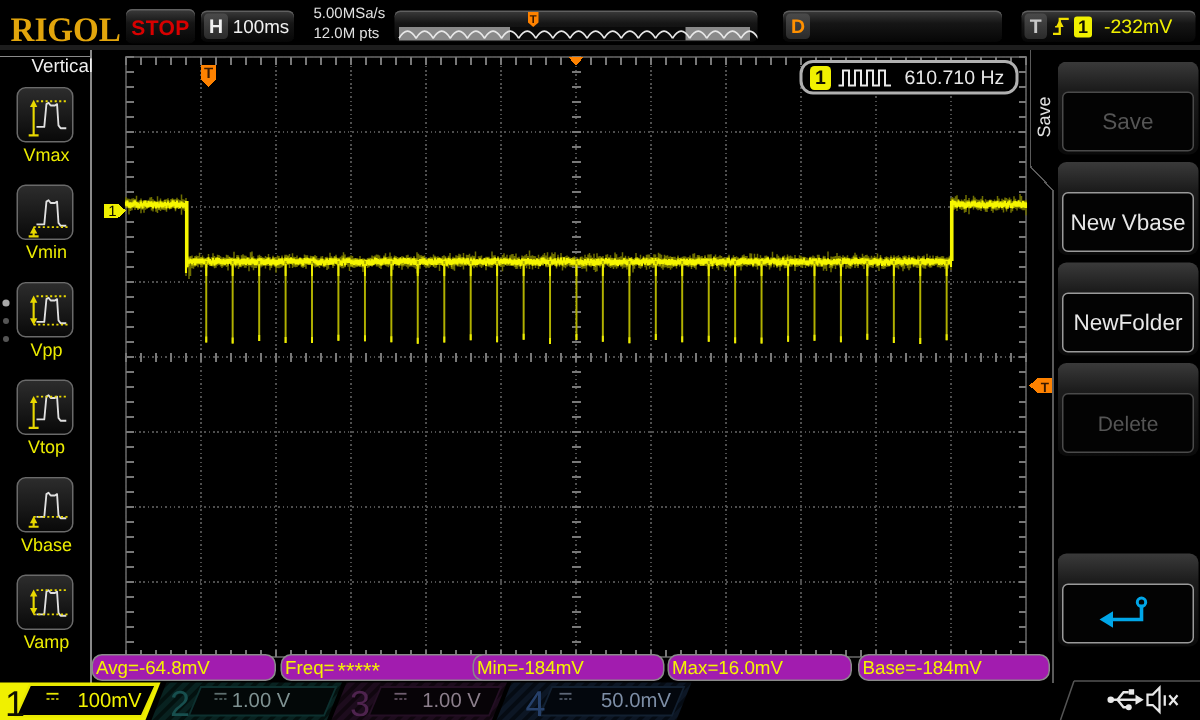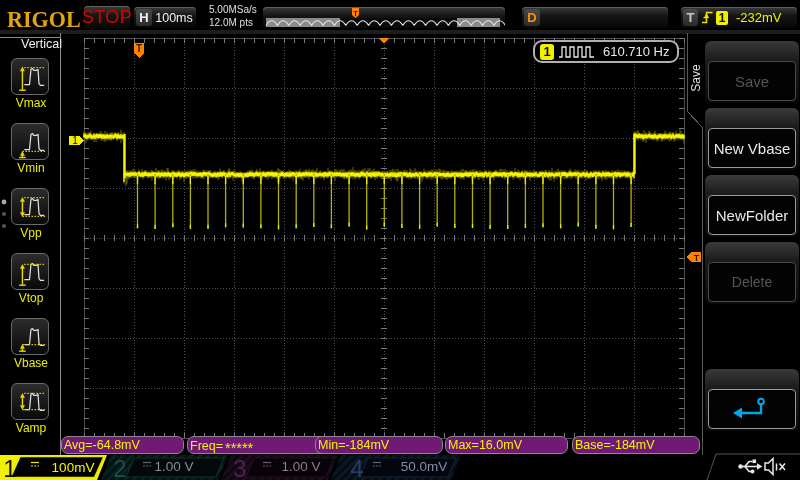--- a/index.html
+++ b/index.html
@@ -2,21 +2,21 @@
 <html><head><meta charset="utf-8"><style>
 html,body{margin:0;padding:0;background:#000;width:800px;height:480px;overflow:hidden}
 body{position:relative;font-family:"Liberation Sans",sans-serif;-webkit-font-smoothing:antialiased;will-change:transform}
 .abs{position:absolute}
 .tbox{position:absolute;top:7px;height:21px;border-radius:4px;background:linear-gradient(180deg,#3c3c3c,#161616 40%,#060606);box-shadow:inset 0 1px 0 #606060;display:flex;align-items:center}
 .tkey{display:flex;align-items:center;justify-content:center;height:17px;margin-left:2px;border-radius:3px;background:linear-gradient(180deg,#4a4a4a,#2a2a2a);font-weight:bold}
 .lbtn{position:absolute;left:11px;width:38px;height:37px;border-radius:6px;border:1px solid #6a6a6a;background:linear-gradient(180deg,#2c2c2c,#090909);box-sizing:border-box}
 .llab{position:absolute;left:0;width:62px;text-align:center;color:#ecec00;font-size:12px}
 .rbtn{position:absolute;left:705px;width:94px;height:62px;border-radius:6px;background:linear-gradient(180deg,#3a3a3a,#1c1c1c 30%,#0a0a0a)}
 .rbtn-in{position:absolute;left:3px;right:3px;top:20px;height:38px;border:1px solid #888;border-radius:4px;background:#030303;display:flex;align-items:center;justify-content:center}
-.meas{position:absolute;top:436px;height:18px;border:1px solid #8a8a8a;border-radius:7px;background:#701a75;box-sizing:border-box;display:flex;align-items:center}
+.meas{position:absolute;top:436px;height:18px;border:1px solid #8a8a8a;border-radius:7px;background:#a21caf;box-sizing:border-box;display:flex;align-items:center}
 .meas span{color:#f4f400;font-size:12.5px;padding-left:2px;white-space:nowrap}
 </style></head><body>
 
 <svg class="abs" style="left:0;top:0;will-change:transform" width="800" height="480" shape-rendering="crispEdges">
 <defs>
       <pattern id="st2" width="6" height="6" patternUnits="userSpaceOnUse" patternTransform="rotate(45)">
 <rect width="6" height="6" fill="#03110f"></rect>
         <rect width="3" height="6" fill="#082220"></rect>
       </pattern>
       <pattern id="st3" width="6" height="6" patternUnits="userSpaceOnUse" patternTransform="rotate(45)">
@@ -93,21 +93,21 @@
 <g fill="none" stroke="#e8e8e8" stroke-width="1.5">
 <path d="M765 463 h3.5 l4.5 -4.5 v16 l-4.5 -4.5 h-3.5 z"></path>
 <path d="M776.5 463.5 v7"></path>
 <path d="M779.5 463.5 l5.5 6.5 M785 463.5 l-5.5 6.5"></path>
 </g>
 </g>
 </svg>
 
 <div class="abs" style="left:7px;top:7px;font-family:'Liberation Serif',serif;font-weight:bold;font-size:23px;color:#e2a50c;transform:scaleX(0.96);transform-origin:left">RIGOL</div>
 <div class="tbox" style="left:84px;width:46px;top:6px;height:23px;justify-content:center">
-    <span style="color:#d80000;font-weight:normal;font-size:18px;letter-spacing:0.3px">STOP</span>
+    <span style="color:#d80000;font-weight:bold;font-size:14px;letter-spacing:0.3px">STOP</span>
   </div>
 <div class="tbox" style="left:134px;width:62px">
   <div class="tkey" style="width:16px;color:#f0f0f0;font-size:13px">H</div>
   <div style="flex:1;text-align:center;color:#f0f0f0;font-size:12.5px">100ms</div>
 </div>
 <div class="abs" style="left:209px;top:4px;font-size:10px;color:#e0e0e0;line-height:12.5px">5.00MSa/s<br>12.0M pts</div>
 <div class="tbox" style="left:263px;width:242px">
   <svg width="242" height="21" style="position:absolute;left:0;top:0">
     <rect x="3" y="11" width="234" height="9" fill="#8a8a8a"></rect>
     <rect x="77" y="11" width="117" height="9" fill="#0a0a0a"></rect>

